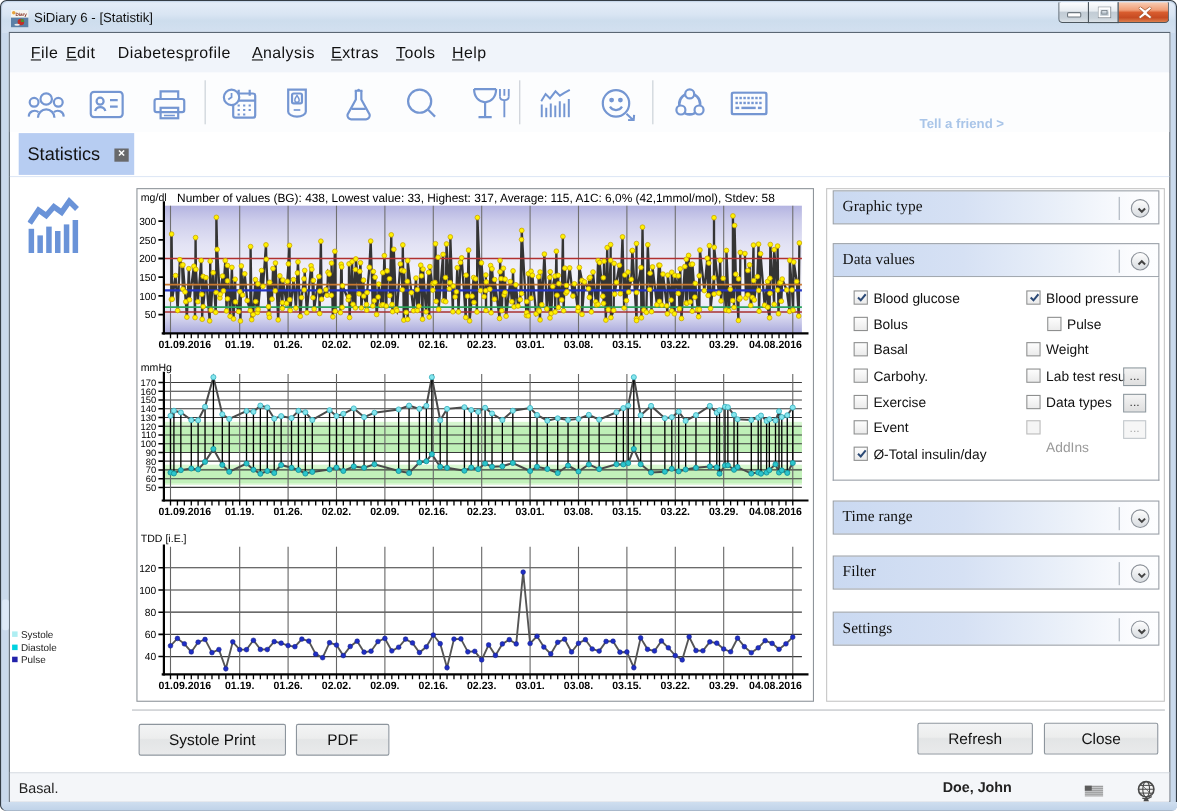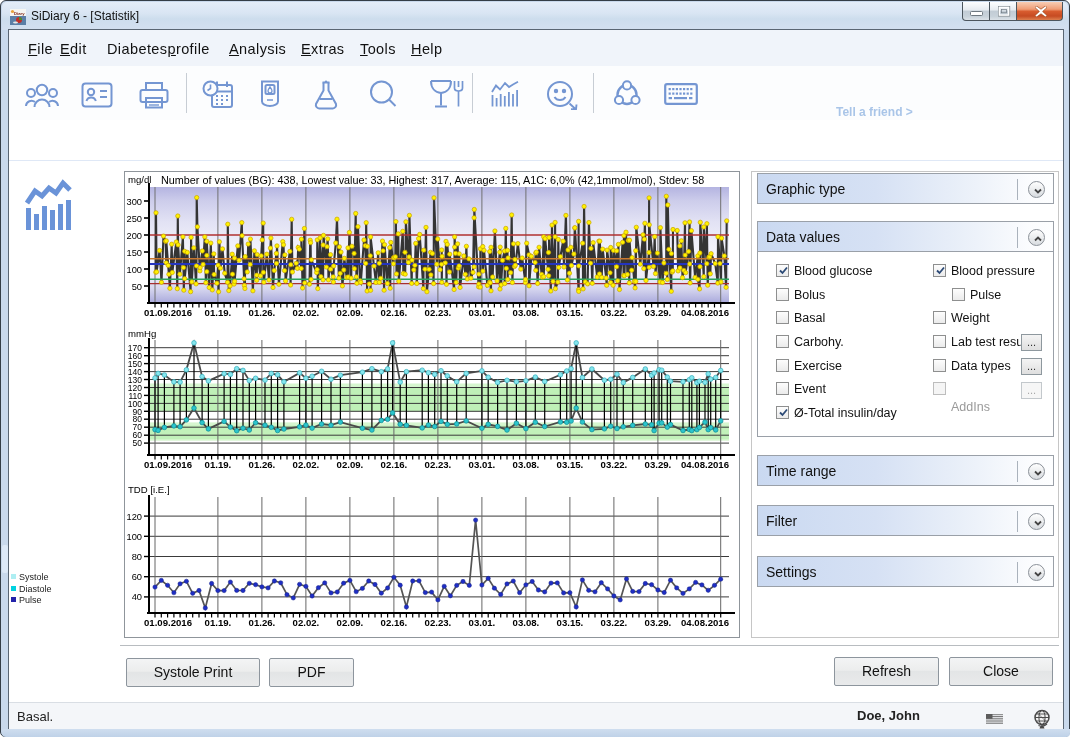--- a/index.html
+++ b/index.html
@@ -33,21 +33,21 @@
 #chartpanel { position:absolute; left:123px; top:170px; width:616px; height:467px; background:#fff; border:1px solid #8f959b; }
 #chartsvg { position:absolute; left:0px; top:0px; }
 
 #sideicon { position:absolute; left:24px; top:177px; }
 #legend { position:absolute; left:10px; top:571px; font-size:9px; color:#222; }
 .leg { height:11.7px; position:relative; padding-left:8px; line-height:11.5px; }
 .leg i { position:absolute; left:0; top:2px; width:5px; height:5px; }
 
 #rpanel { position:absolute; left:750px; top:170px; width:308px; height:467px; border:1px solid #c6c6c6; background:#fff; }
 .hd { position:absolute; left:6px; width:297px; height:31px; border:1px solid #9aa0a8;
-  background:linear-gradient(to right,#cad9f1 0%,#d6e1f4 40%,#eaf0f9 70%,#fbfcfe 92%,#fdfeff 100%); }
+  background:linear-gradient(to right,#cad9f1 0%,#d6e1f4 40%,#eaf0f9 70%,#fbfcfe 92%,#fdfeff 100%);font-family:Liberation Serif, serif; }
 .hd .t { position:absolute; left:8px; top:7px; font-size:14px; color:#111; }
 .hd .sepln { position:absolute; left:259px; top:5px; width:1px; height:21px; background:#aab2bc; }
 .chev { position:absolute; left:270px; top:7px; width:17px; height:17px; border-radius:50%;
   border:1px solid #8a9098; background:linear-gradient(to bottom,#fefefe,#d8dce0); }
 .chev svg { position:absolute; left:2.5px; top:2.5px; }
 #ds-box { position:absolute; left:6px; top:50px; width:297px; height:216px; border:1px solid #9aa0a8; border-top:none; background:#fff; }
 .cbrow { position:absolute; font-size:12.5px; color:#111; }
 .cb { position:absolute; width:13px; height:13px; border:1px solid #8e8f8f; background:linear-gradient(to bottom,#fdfdfd,#ebebeb); }
 .cb.dis { border-color:#bdbdbd; background:#f5f5f5; }
 .dots { position:absolute; width:21px; height:17px; border:1px solid #8e989e; background:linear-gradient(to bottom,#f4f4f4,#dfdfdf); font-size:11px; text-align:center; line-height:14px; color:#333; }
@@ -225,20 +225,24 @@
           <rect x="19.0" y="9.5" width="2.2" height="2.2"></rect>
           <rect x="22.6" y="9.5" width="2.2" height="2.2"></rect>
           <rect x="26.2" y="9.5" width="2.2" height="2.2"></rect>
           <rect x="4.6" y="14" width="3.4" height="2.2"></rect>
           <rect x="10" y="14" width="13" height="2.2"></rect>
           <rect x="25" y="14" width="3.4" height="2.2"></rect>
         </g>
       </svg>
   </div>
   <div id="tellafriend">Tell a friend &gt;</div>
+  <div id="tab">
+      <span class="lbl">Statistics</span>
+      <span class="tx">×</span>
+    </div>
   <div id="tabline"></div>
   <svg id="sideicon" width="54" height="52" viewBox="0 0 54 52">
     <g fill="#6a93d8">
       <rect x="1" y="30" width="5" height="22"></rect>
       <rect x="9" y="36" width="5" height="16"></rect>
       <rect x="17" y="28" width="5" height="24"></rect>
       <rect x="25" y="32" width="5" height="20"></rect>
       <rect x="33" y="26" width="5" height="26"></rect>
       <rect x="41" y="22" width="5" height="30"></rect>
     </g>

